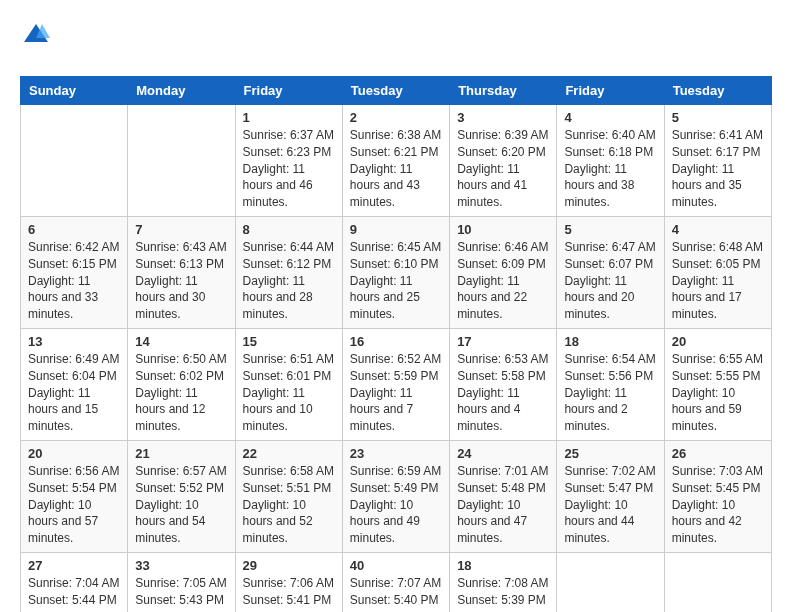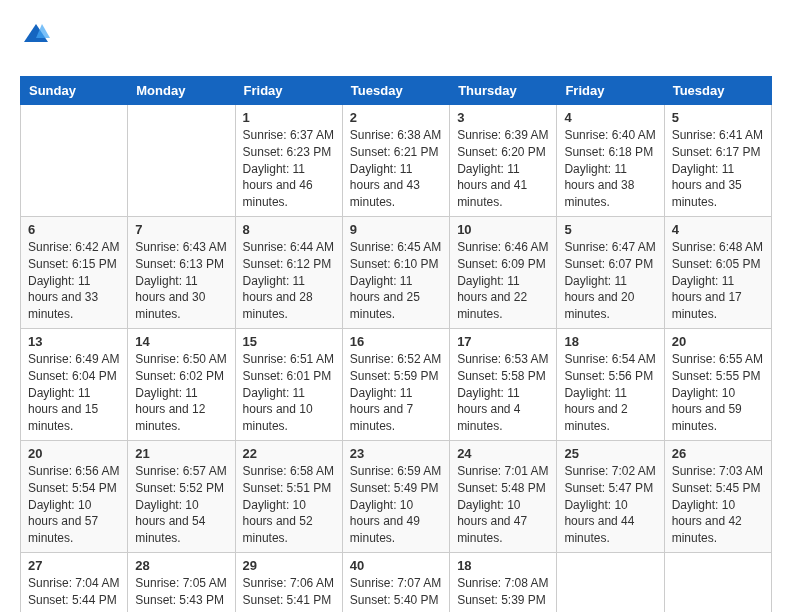--- a/index.html
+++ b/index.html
@@ -237,21 +237,21 @@
           <span class="day-number">26</span>
           <div class="day-info">Sunrise: 7:03 AM<br>Sunset: 5:45 PM<br>Daylight: 10 hours and 42 minutes.</div>
         </td>
       </tr>
       <tr>
         <td>
           <span class="day-number">27</span>
           <div class="day-info">Sunrise: 7:04 AM<br>Sunset: 5:44 PM<br>Daylight: 10 hours and 40 minutes.</div>
         </td>
         <td>
-          <span class="day-number">28</span>
+          <span class="day-number">33</span>
           <div class="day-info">Sunrise: 7:05 AM<br>Sunset: 5:43 PM<br>Daylight: 10 hours and 37 minutes.</div>
         </td>
         <td>
           <span class="day-number">29</span>
           <div class="day-info">Sunrise: 7:06 AM<br>Sunset: 5:41 PM<br>Daylight: 10 hours and 35 minutes.</div>
         </td>
         <td>
           <span class="day-number">40</span>
           <div class="day-info">Sunrise: 7:07 AM<br>Sunset: 5:40 PM<br>Daylight: 10 hours and 32 minutes.</div>
         </td>

